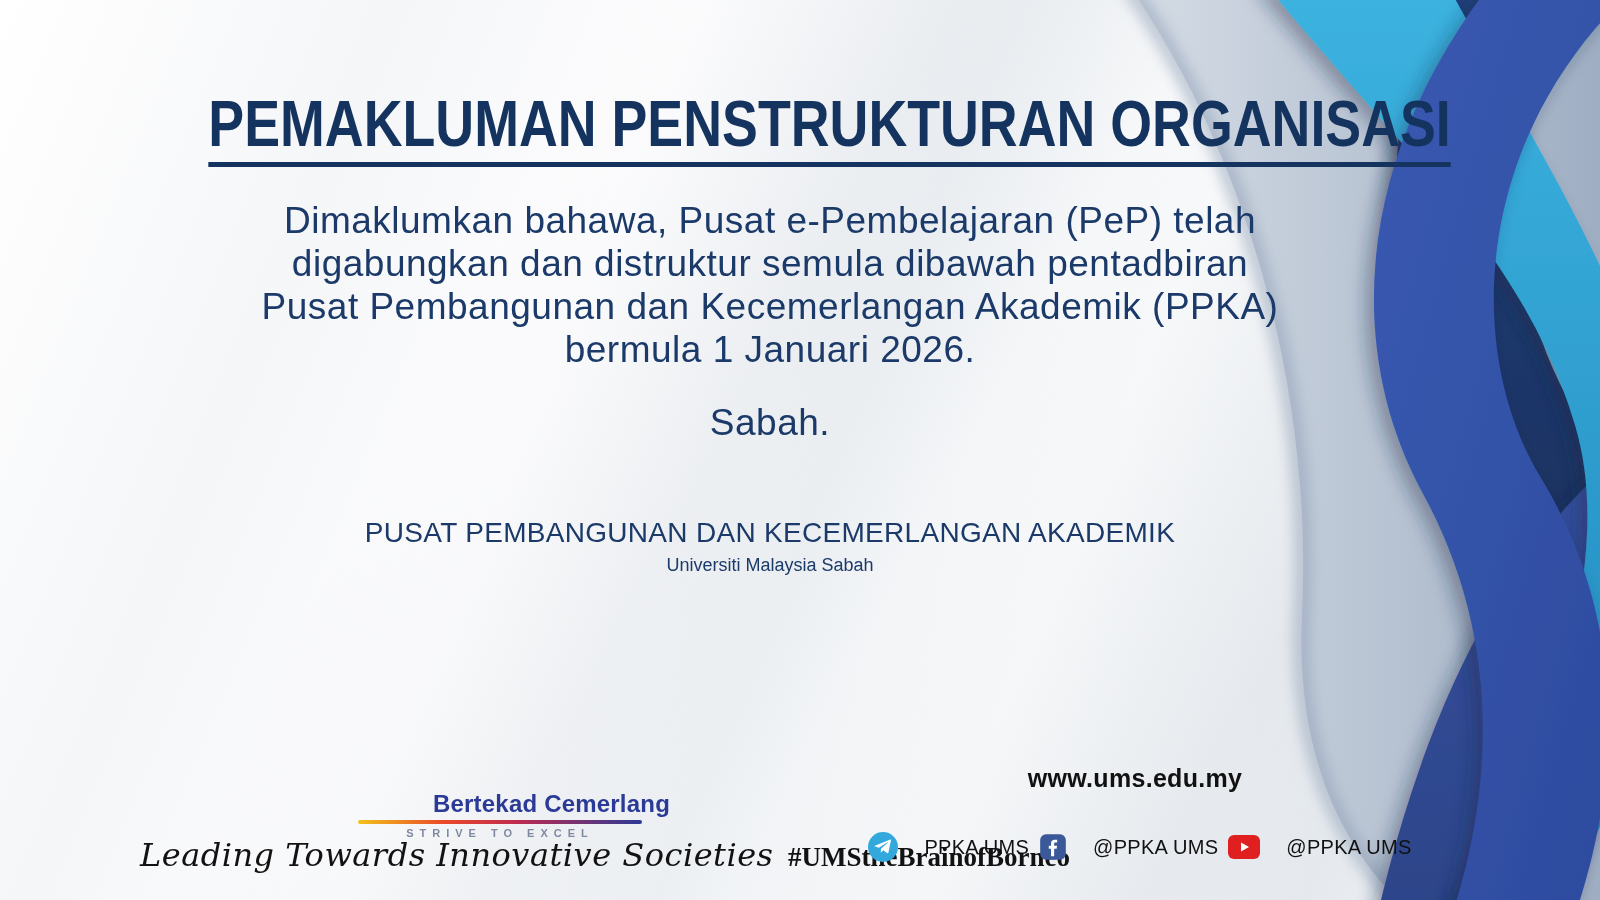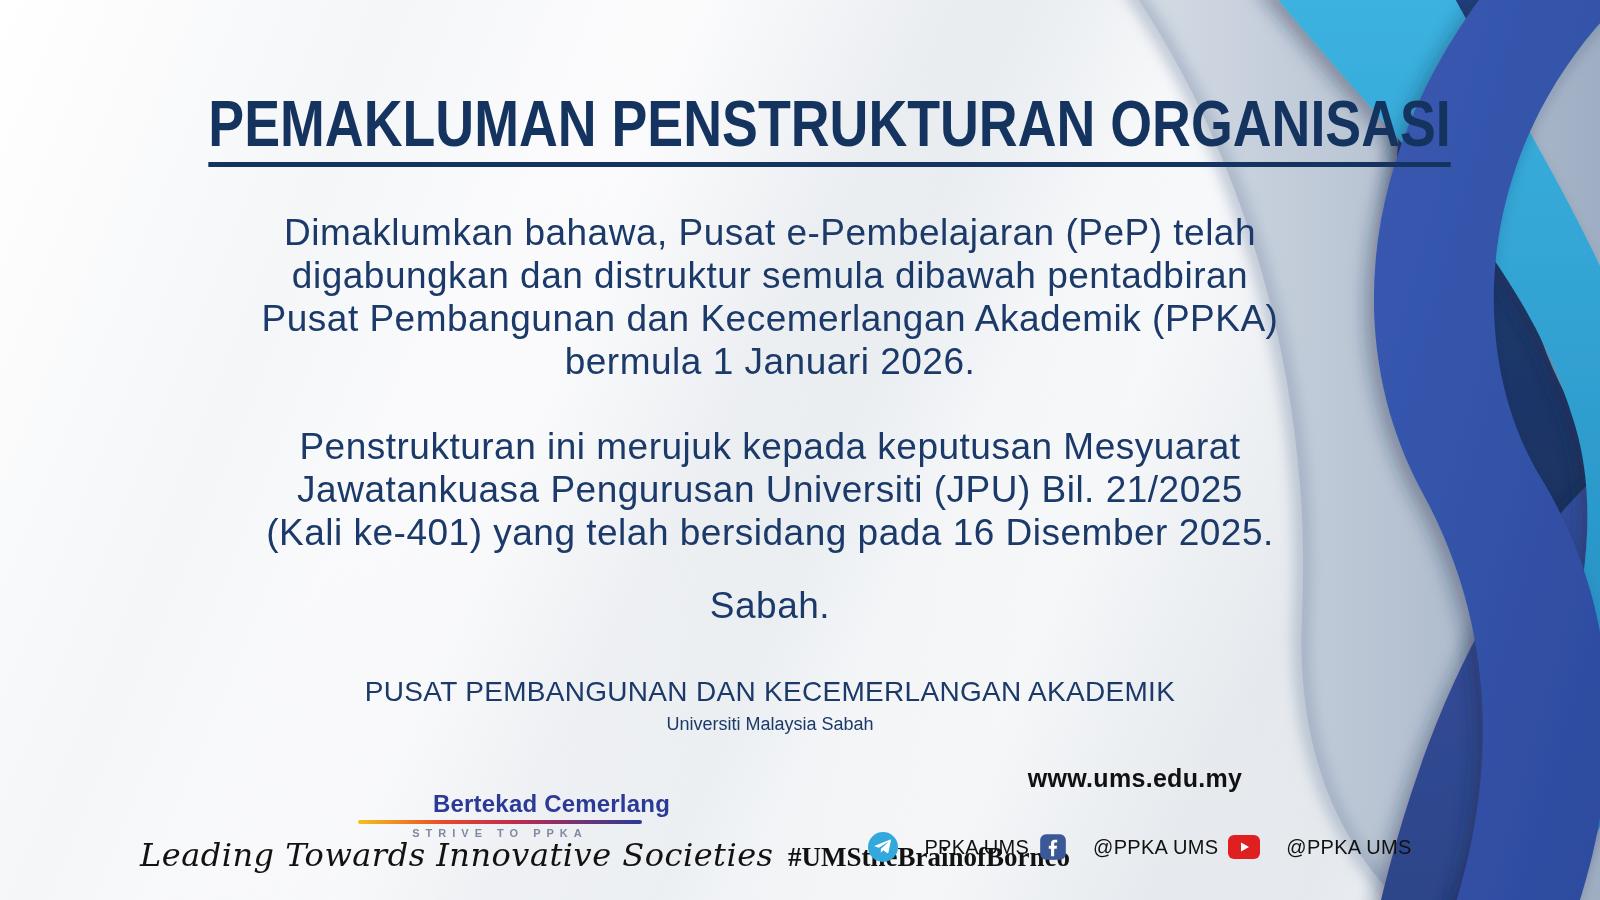--- a/index.html
+++ b/index.html
@@ -10,24 +10,24 @@
   }
   .sheen{position:absolute;inset:0;pointer-events:none;
     background:linear-gradient(118deg,rgba(255,255,255,0) 30%,rgba(180,188,198,.12) 46%,rgba(255,255,255,0) 58%,rgba(170,180,192,.14) 78%,rgba(255,255,255,0) 92%);}
   .ribbons{position:absolute;top:0;left:0;}
 
   .content{position:absolute;left:90px;top:0;width:1360px;text-align:center;color:#1b3a69;}
   .title{display:inline-block;margin-top:88px;font-size:64px;font-weight:bold;color:#14335e;
     letter-spacing:0px;transform:scaleX(.84);transform-origin:center;
     border-bottom:5px solid #14335e;line-height:1.15;white-space:nowrap;}
   .para{font-size:37px;line-height:43px;letter-spacing:.5px;white-space:pre-line;}
-  .para1{margin-top:44px;}
+  .para1{margin-top:32px;}
   .para2{margin-top:42px;}
   .closing{margin-top:30px;font-size:37px;line-height:43px;letter-spacing:.5px;}
-  .sig{margin-top:48px;}
+  .sig{margin-top:72px;}
   .sig-org{font-size:28px;line-height:34px;letter-spacing:.3px;}
   .sig-inst{font-size:18px;line-height:30px;}
 
   .brand-block{position:absolute;left:330px;top:790px;width:340px;text-align:center;}
   .wordmark{font-size:24px;font-weight:bold;color:#2b3a96;letter-spacing:.2px;text-align:right;}
   .wordmark-underline{height:4px;margin:2px 28px 0 28px;border-radius:2px;
     background:linear-gradient(90deg,#f2c21c 0%,#ea4a2a 30%,#c22b4e 55%,#2b3a96 100%);}
   .motto{margin-top:3px;font-size:11px;font-weight:bold;letter-spacing:6px;color:#8089a2;}
   .slogan-line{position:absolute;left:140px;top:836px;width:630px;text-align:center;color:#121212;white-space:nowrap;}
   .slogan-italic{font-family:"DejaVu Serif",serif;font-style:italic;font-size:32px;letter-spacing:.5px;}
@@ -90,34 +90,31 @@
   </svg>
 
   <div class="content">
     <div>
       <span class="title">PEMAKLUMAN PENSTRUKTURAN ORGANISASI</span>
     </div>
     <div class="para para1">Dimaklumkan bahawa, Pusat e-Pembelajaran (PeP) telah
 digabungkan dan distruktur semula dibawah pentadbiran
 Pusat Pembangunan dan Kecemerlangan Akademik (PPKA)
 bermula 1 Januari 2026.</div>
-    <div class="para para2">Penstrukturan ini merujuk kepada keputusan Mesyuarat
-Jawatankuasa Pengurusan Universiti (JPU) Bil. 21/2025
-(Kali ke-401) yang telah bersidang pada 16 Disember 2025.</div>
     <div class="closing">Sabah.</div>
     <div class="sig">
       <div class="sig-org">PUSAT PEMBANGUNAN DAN KECEMERLANGAN AKADEMIK</div>
       <div class="sig-inst">Universiti Malaysia Sabah</div>
     </div>
   </div>
 
   <div class="brand-block">
     <div class="wordmark">Bertekad Cemerlang</div>
     <div class="wordmark-underline"></div>
-    <div class="motto">STRIVE TO PPKA</div>
+    <div class="motto">STRIVE TO EXCEL</div>
   </div>
   <div class="slogan-line">
     <span class="slogan-italic">Leading Towards Innovative Societies</span>
     <span class="slogan-hashtag">#UMStheBrainofBorneo</span>
   </div>
 
   <div class="website-block">www.ums.edu.my</div>
   <div class="social-row">
 
     <div class="social-item">

